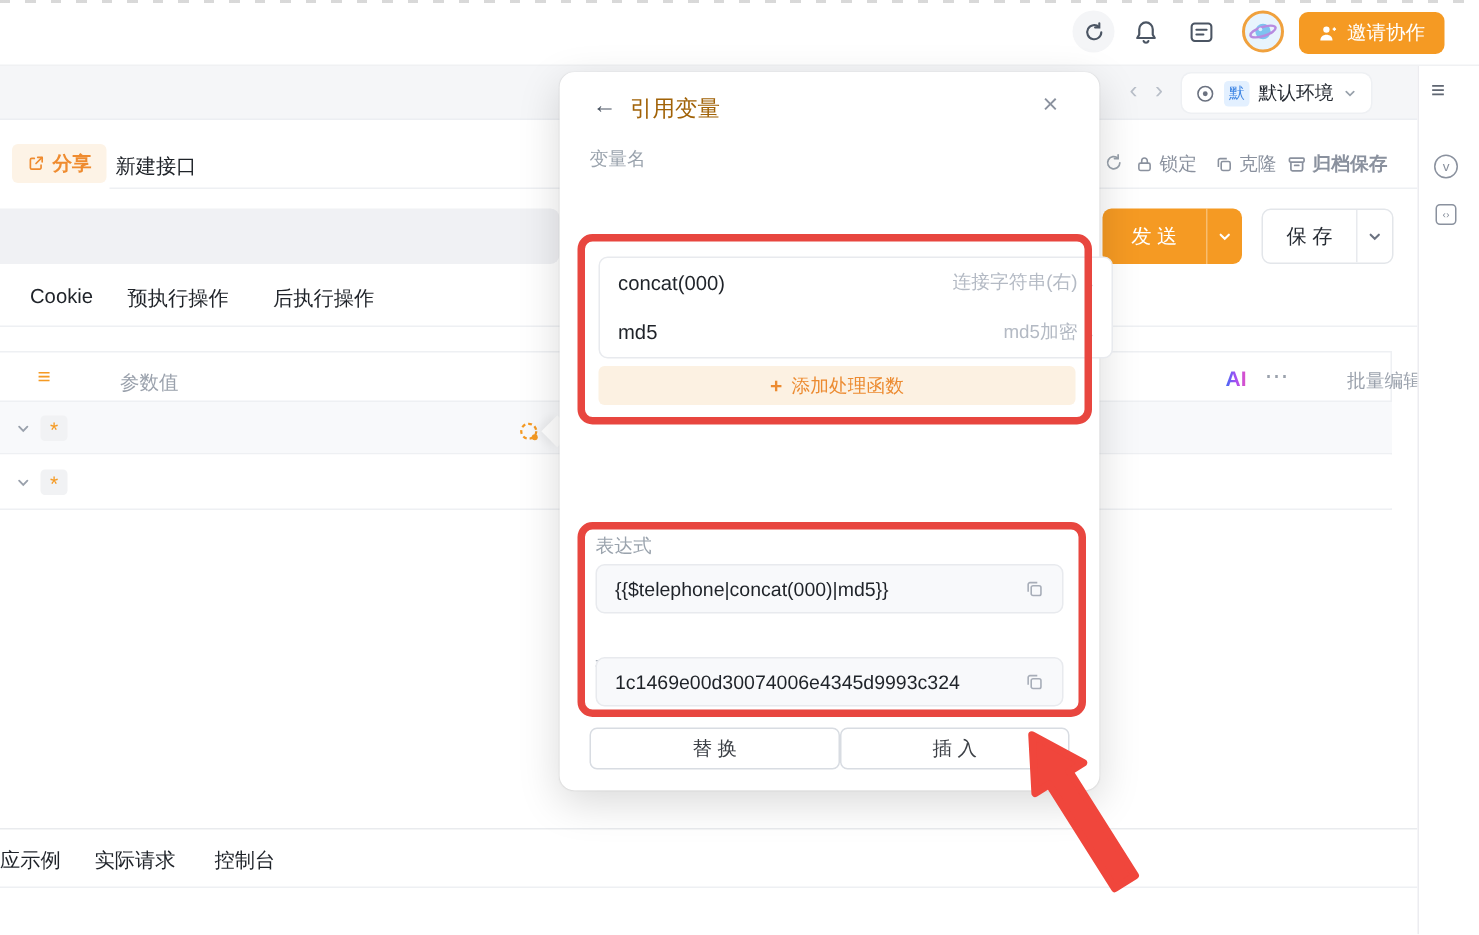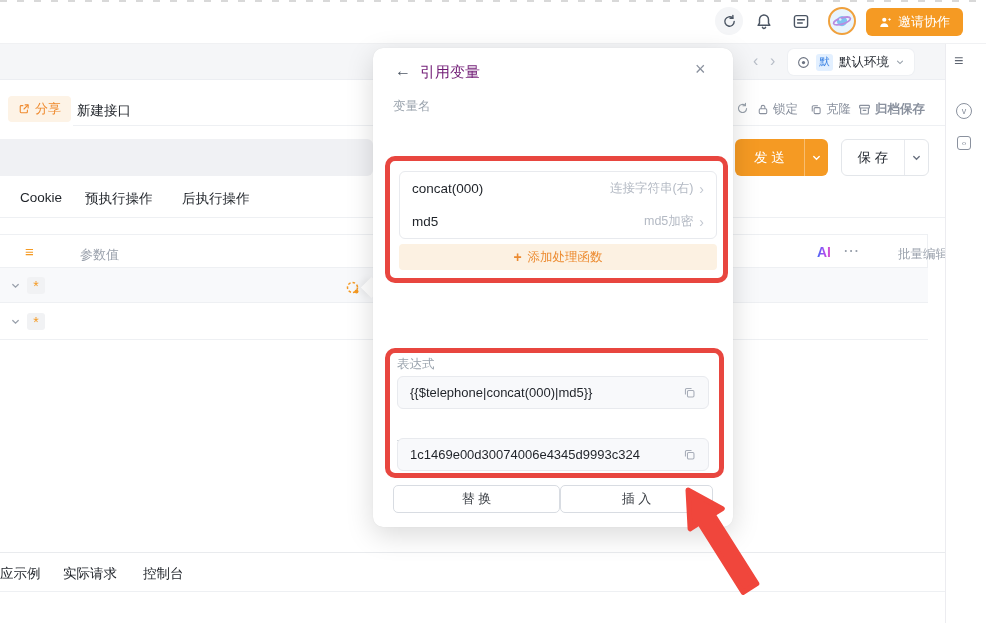--- a/index.html
+++ b/index.html
@@ -20,21 +20,21 @@
   .invite-btn { height:28px; padding:0 13px; background:#f59a23; border-radius:6px; color:#fff; font-size:13px; display:flex; align-items:center; gap:6px; font-weight:500; }
 
   
   .env-row { left:0; top:44px; width:945px; height:36px; background:#f5f6f8; border-bottom:1px solid #eceef2; }
   .nav-glyph { color:#b8bec8; font-size:16px; line-height:1; }
   .env-select { height:26px; background:#fff; border-radius:6px; display:flex; align-items:center; gap:6px; padding:0 9px; box-shadow:0 0 0 1px #eef0f3; }
   .env-badge { width:17px; height:17px; border-radius:3px; background:#e3f0ff; color:#4086e4; font-size:10.5px; display:flex; align-items:center; justify-content:center; }
   .env-name { font-size:12.5px; color:#262b33; }
 
   
-  .share-pill { height:26px; padding:0 10px; background:#fdf3e6; border-radius:4px; color:#ef8b2f; font-size:13px; display:flex; align-items:center; gap:5px; font-weight:400; }
+  .share-pill { height:26px; padding:0 10px; background:#fdf3e6; border-radius:4px; color:#ef8b2f; font-size:13px; display:flex; align-items:center; gap:5px; font-weight:700; }
   .tab-text { font-size:13.5px; color:#1f2329; }
   .tool-gray { display:flex; align-items:center; gap:4px; color:#8a919e; font-size:12.5px; }
   .hairline { background:#eef0f3; }
 
   
   .send-btn { left:735px; top:139px; width:93px; height:37px; background:#f59a23; border-radius:6px; display:flex; overflow:hidden; }
   .send-label { flex:1; display:flex; align-items:center; justify-content:center; color:#fff; font-size:13.5px; font-weight:500; }
   .send-divider { width:1px; height:100%; background:rgba(255,255,255,.35); }
   .send-chev { width:23px; display:flex; align-items:center; justify-content:center; color:#fff; }
   .save-btn { left:841px; top:139px; width:88px; height:37px; background:#fff; border:1px solid #e3e6ea; border-radius:6px; display:flex; overflow:hidden; }
@@ -260,26 +260,26 @@
   <div class="abs hairline" style="left:0;top:591px;width:945px;height:1px;"></div>
 
   <div class="abs sidebar"></div>
   <span class="abs" style="left:954px;top:52px;color:#5f6672;font-size:16px;">≡</span>
   <span class="abs circle-icon" style="left:956px;top:103px;">v</span>
   <span class="abs square-icon" style="left:957px;top:136px;">‹›</span>
 
   <div class="abs modal-beak"></div>
   <div class="abs modal">
     <span class="abs" style="left:22px;top:14px;font-size:16px;color:#4b5563;">←</span>
-    <span class="abs" style="left:47px;top:15px;font-size:15px;font-weight:500;color:#701a75;">引用变量</span>
+    <span class="abs" style="left:47px;top:15px;font-size:15px;font-weight:500;color:#a16207;">引用变量</span>
     <span class="abs" style="left:322px;top:11px;font-size:18px;color:#8a919e;">×</span>
 
     <span class="abs m-label" style="left:20px;top:50px;">变量名</span>
 
-    <div class="abs func-card" style="left:26px;top:123px;width:318px;">
+    <div class="abs func-card" style="left:26px;top:123px;width:343px;">
       <div class="func-row">
         <span class="func-name">concat(000)</span>
         <span class="func-desc">连接字符串(右)</span>
         <span class="func-chev">›</span>
       </div>
       <div class="func-row">
         <span class="func-name">md5</span>
         <span class="func-desc">md5加密</span>
         <span class="func-chev">›</span>
       </div>

